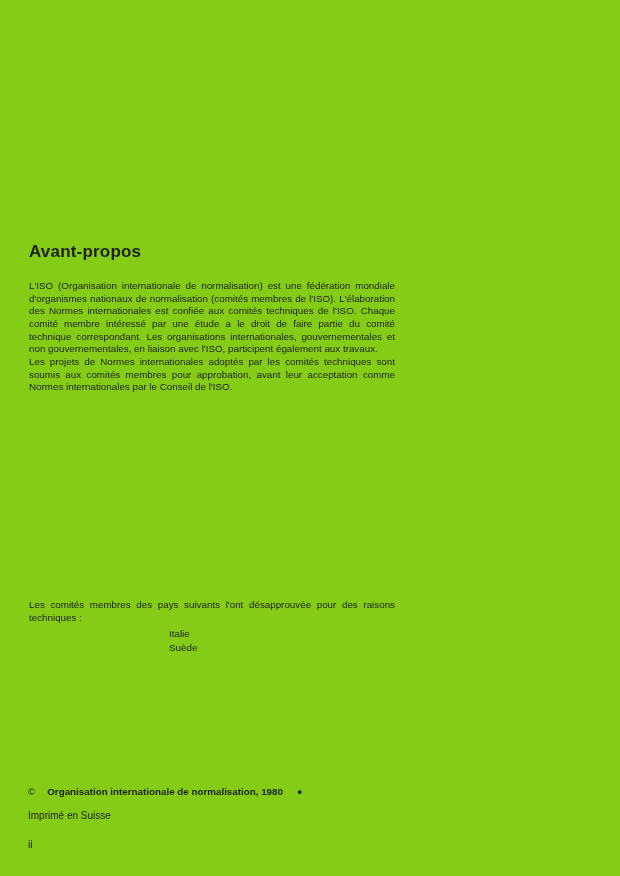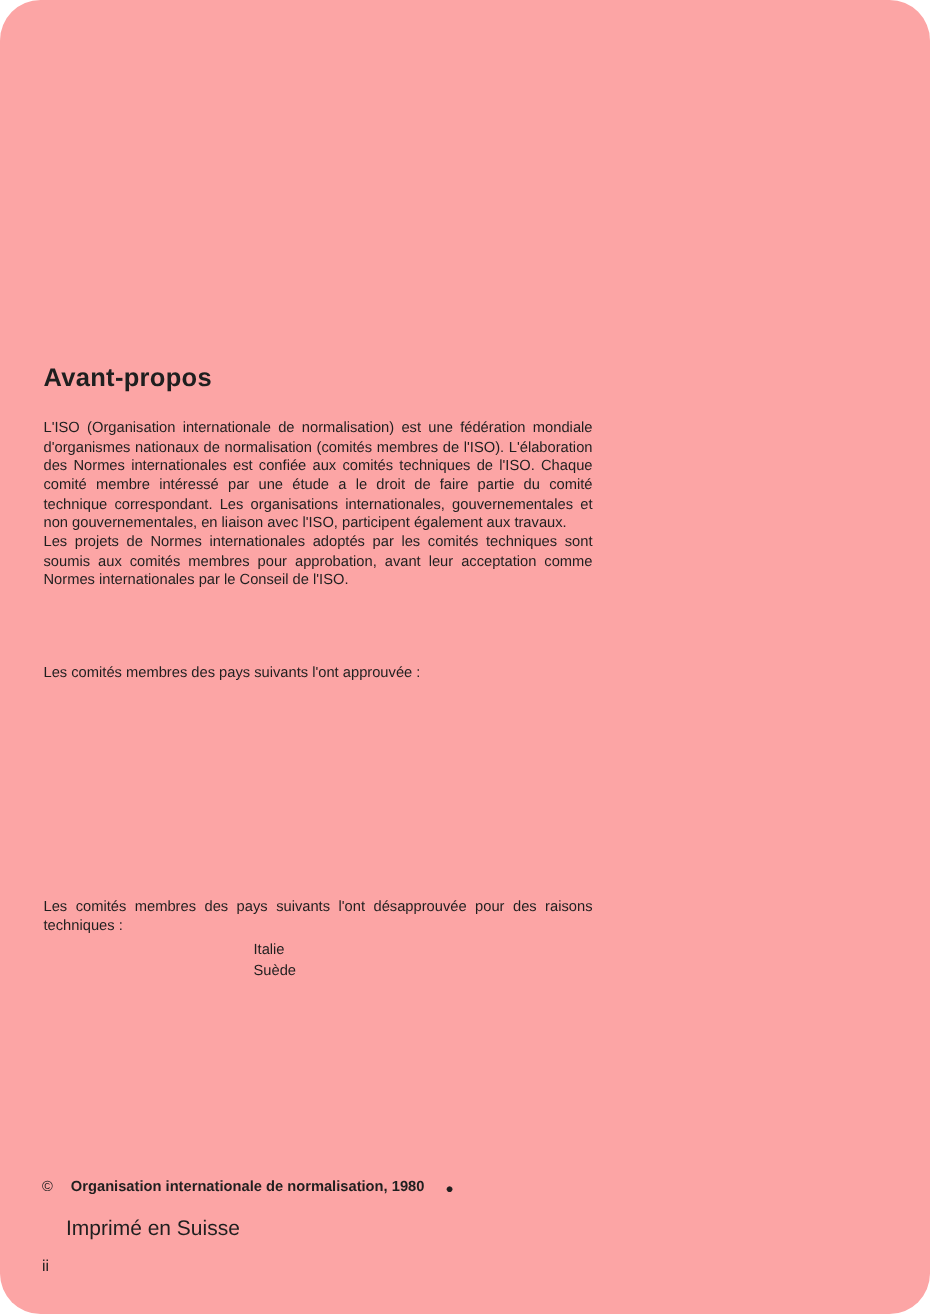--- a/index.html
+++ b/index.html
@@ -4,25 +4,24 @@
 <style>
   html, body {
     margin: 0;
     padding: 0;
     background: #ffffff;
   }
   .page {
     position: relative;
     width: 620px;
     height: 876px;
-    background: #fca5a5;
+    background: #84cc16;
     overflow: hidden;
     font-family: "Liberation Sans", sans-serif;
     color: #1f1f1f;
-    border-radius: 27px;
   }
   .doc-title {
     position: absolute;
     left: 29px;
     top: 231px;
     font-size: 17px;
     font-weight: bold;
     letter-spacing: 0.2px;
   }
   .para {
@@ -63,44 +62,43 @@
     top: 786px;
     font-size: 9.8px;
     font-weight: bold;
     display: flex;
     align-items: center;
   }
   .copyright-symbol { margin-right: 12px; font-weight: normal; }
   .registration-dot { margin-left: 14px; font-size: 9px; }
   .printed-line {
     position: absolute;
-    left: 44px;
+    left: 28px;
     top: 810px;
-    font-size: 14px;
+    font-size: 10px;
   }
   .page-number {
     position: absolute;
     left: 28px;
     top: 838px;
     font-size: 10.5px;
   }
 </style>
 </head>
 <body>
 
 <div class="page">
 
   <h1 class="doc-title">Avant-propos</h1>
 
   <p class="para p1">L'ISO (Organisation internationale de normalisation) est une fédération mondiale d'organismes nationaux de normalisation (comités membres de l'ISO). L'élaboration des Normes internationales est confiée aux comités techniques de l'ISO. Chaque comité membre intéressé par une étude a le droit de faire partie du comité technique correspondant. Les organisations internationales, gouvernementales et non gouvernementales, en liaison avec l'ISO, participent également aux travaux.</p>
 
   <p class="para p2">Les projets de Normes internationales adoptés par les comités techniques sont soumis aux comités membres pour approbation, avant leur acceptation comme Normes internationales par le Conseil de l'ISO.</p>
 
 
-  <p class="para intro-approve">Les comités membres des pays suivants l'ont approuvée :</p>
 
   <div class="countries">
   </div>
 
   <p class="para intro-disapprove">Les comités membres des pays suivants l'ont désapprouvée pour des raisons techniques :</p>
 
   <div class="disapproving">
     <div>Italie</div>
     <div>Suède</div>
   </div>

